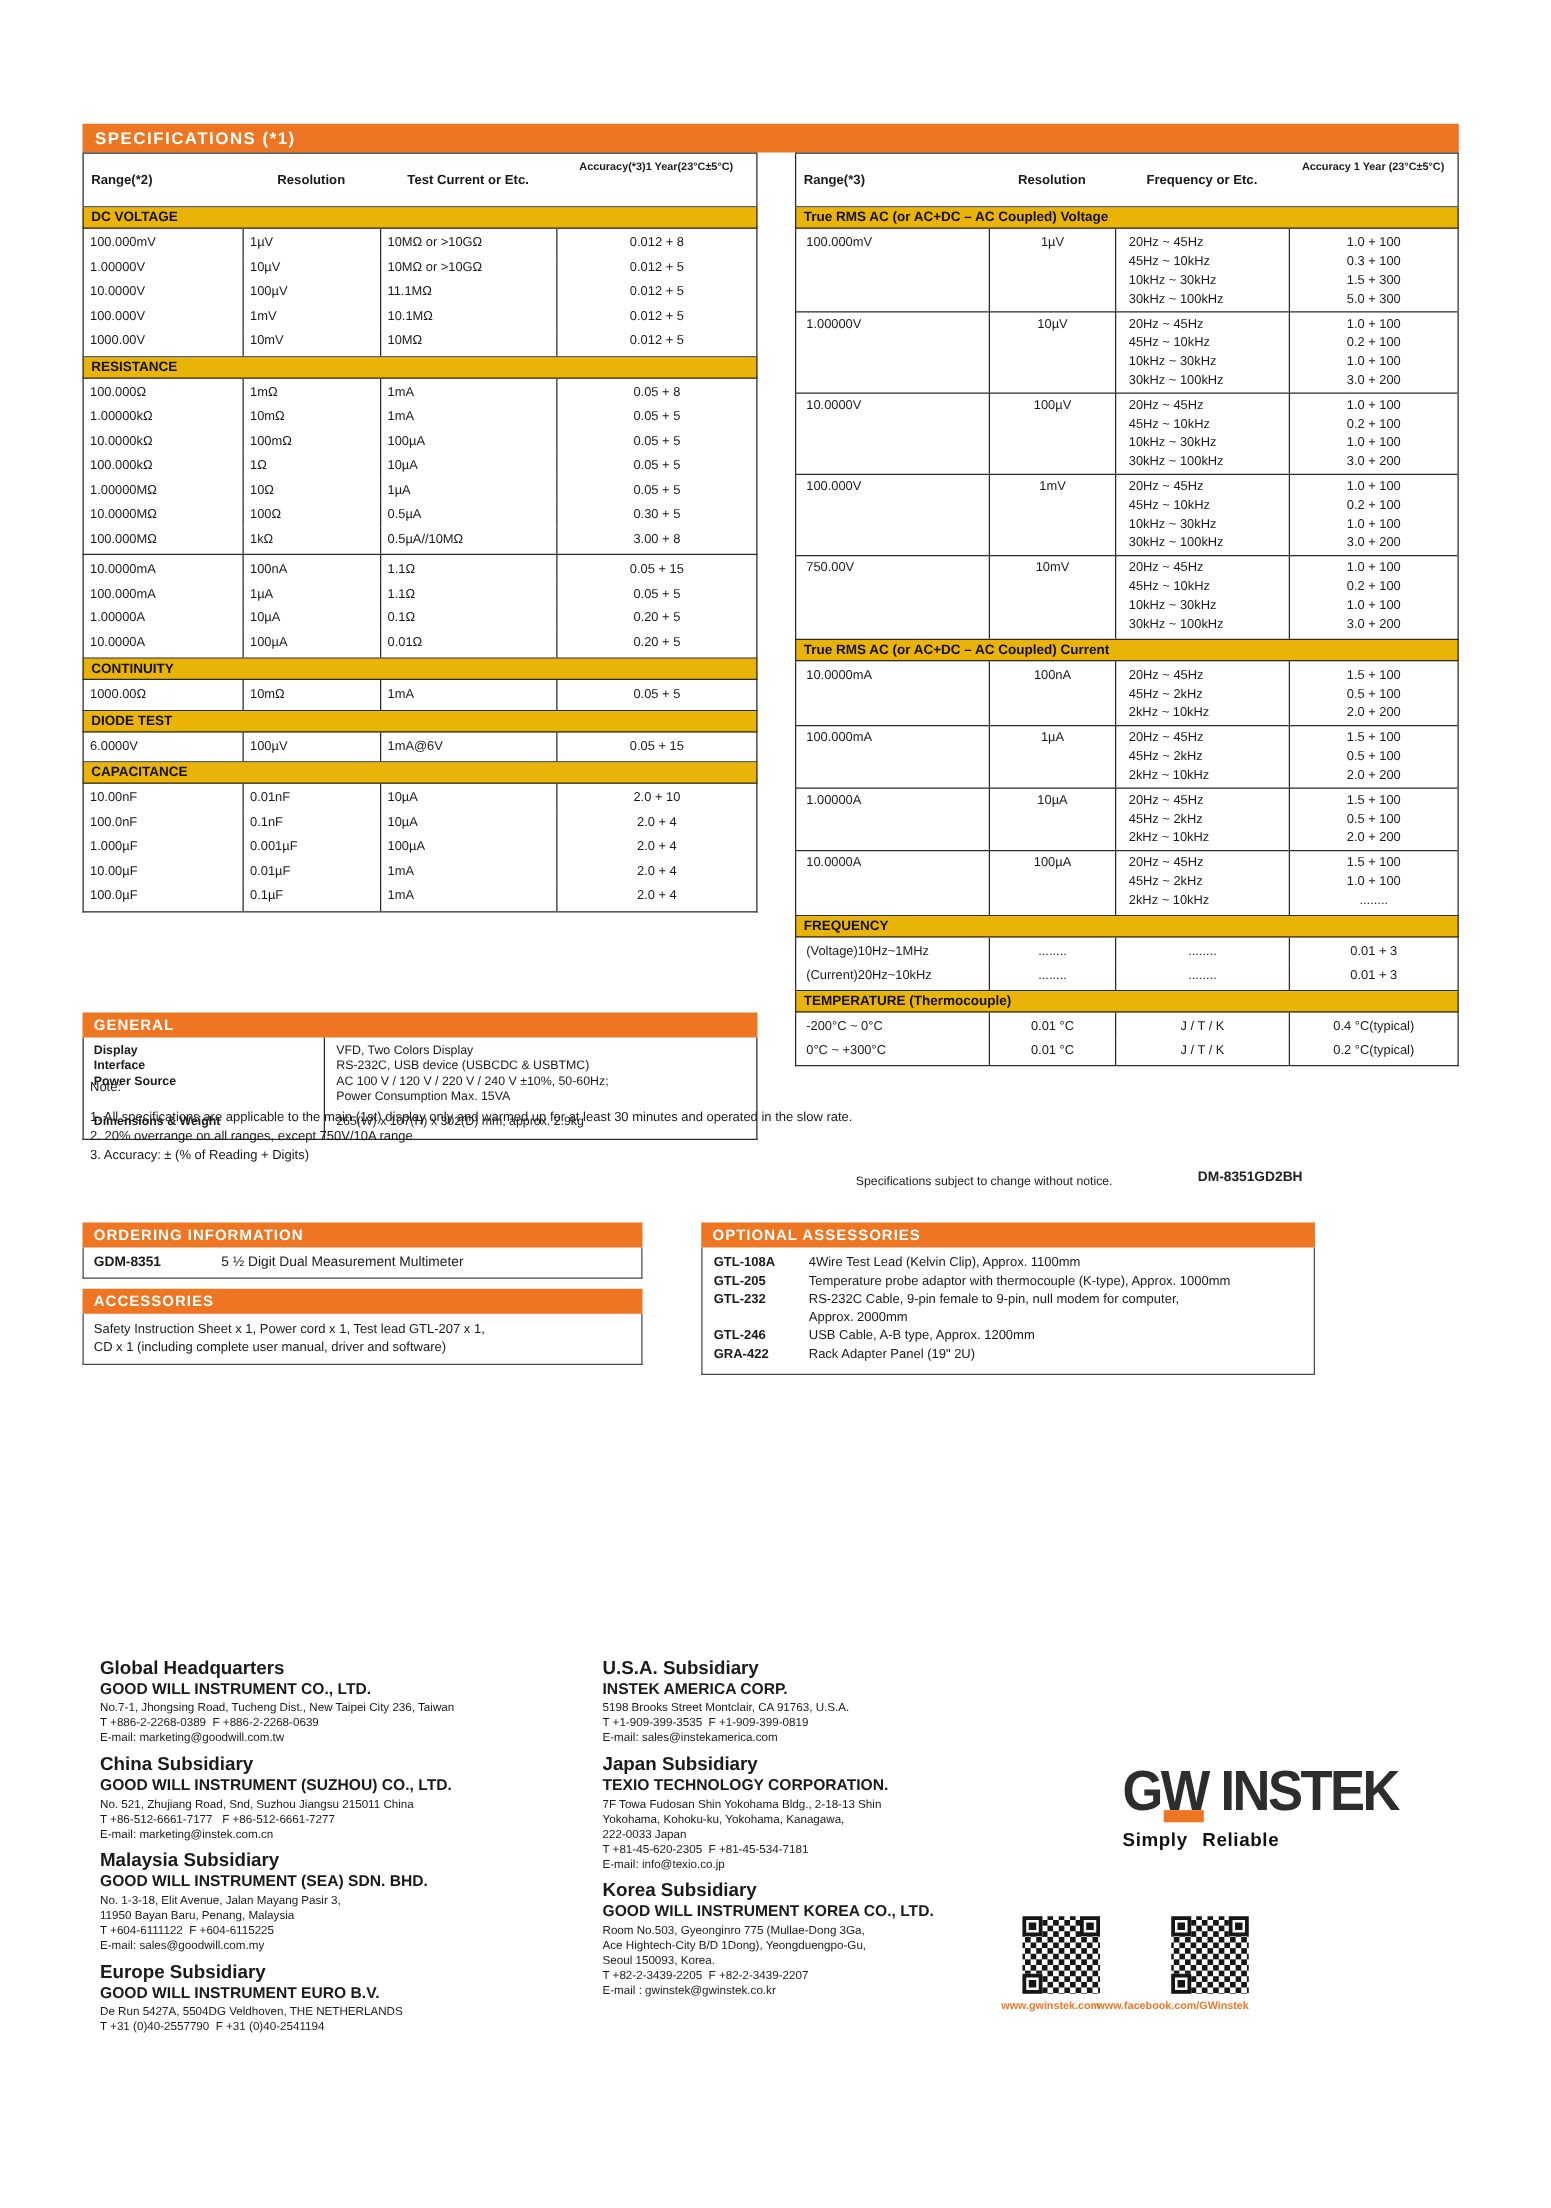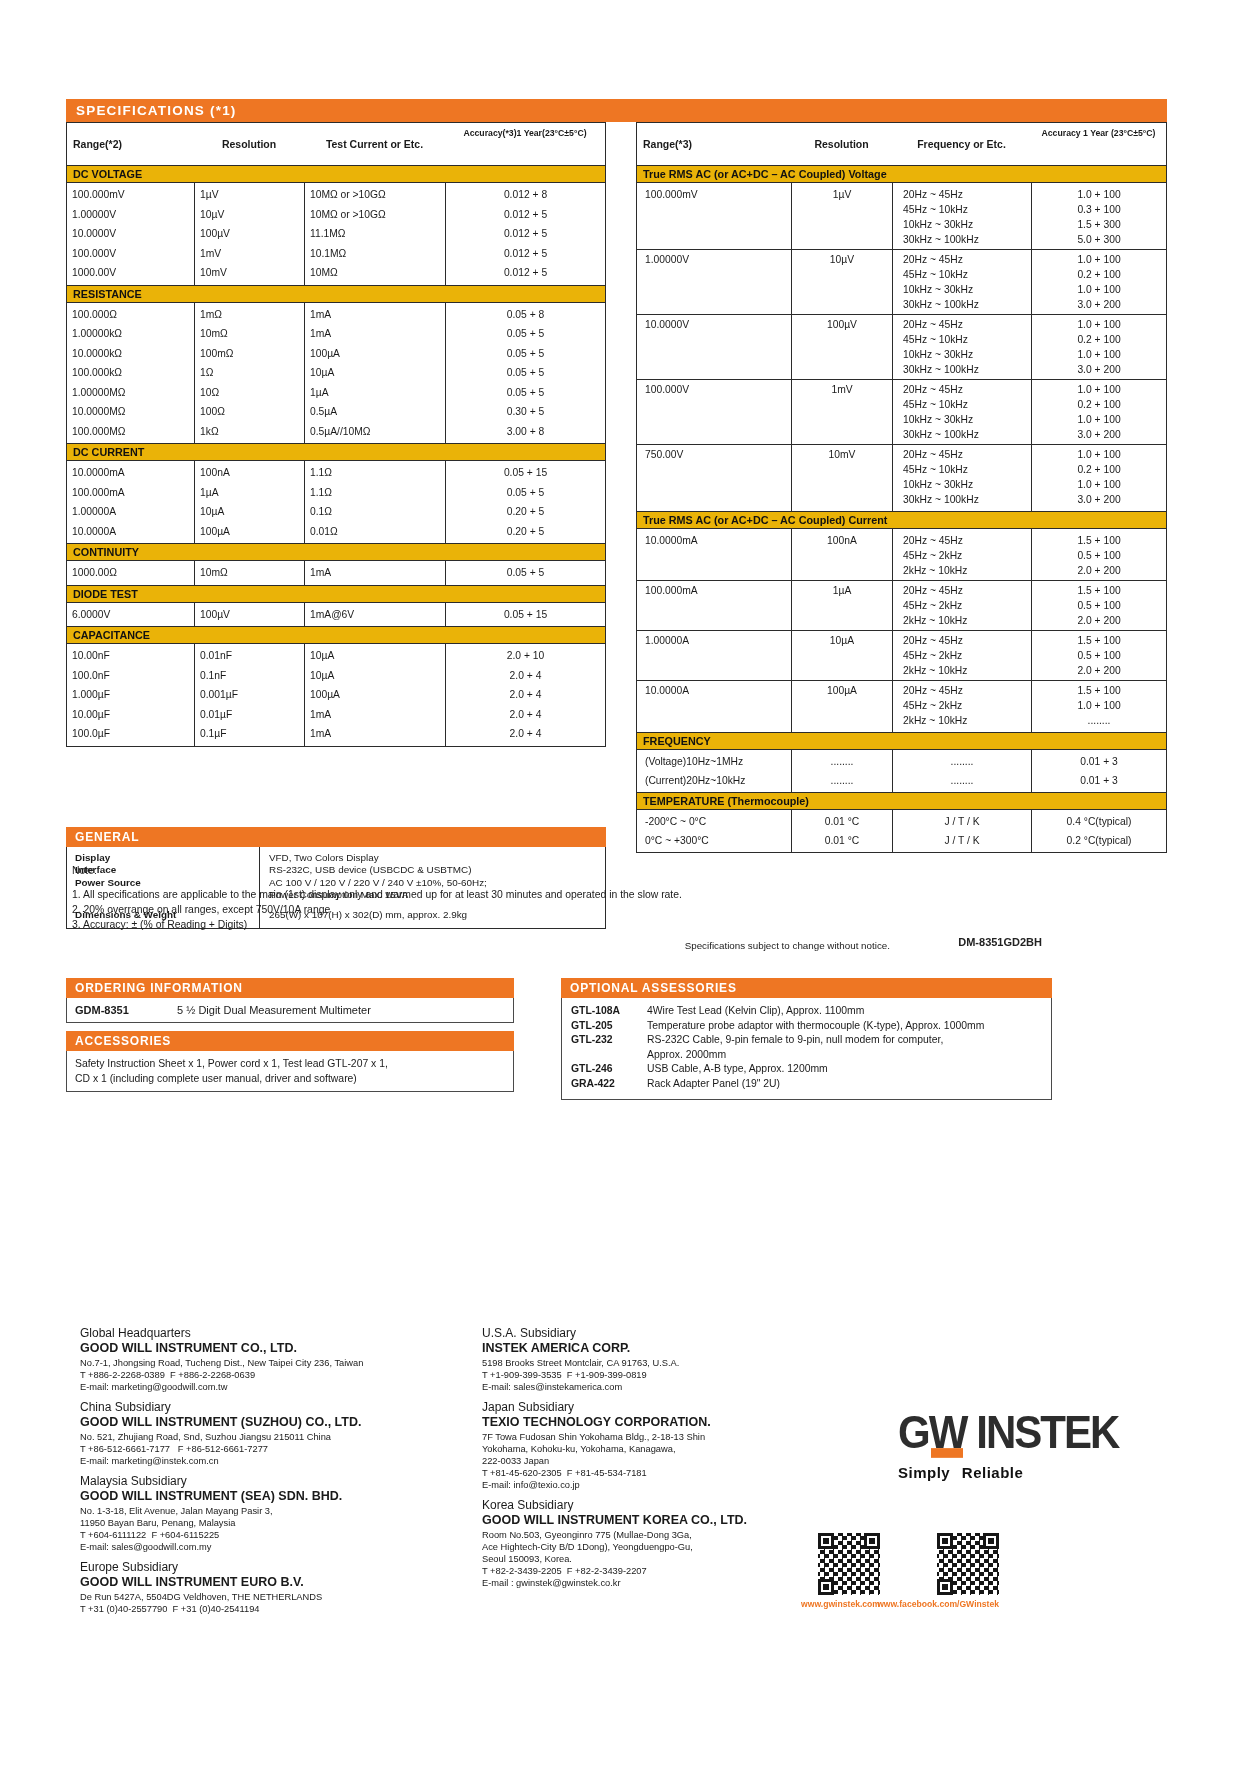--- a/index.html
+++ b/index.html
@@ -72,21 +72,21 @@
   .opt-box { border:1px solid #4a4a4a; border-top:none; padding:6px 9px 8px; }
   .mrow { display:grid; grid-template-columns:76px 1fr; }
   .mmodel { font-weight:bold; font-size:10.4px; line-height:14.5px; }
   .mdesc  { font-size:10.4px; line-height:14.5px; white-space:pre-line; }
 
   
   .fcol { position:absolute; }
   .fcol1 { left:80px;  top:1326px; width:352px; }
   .fcol2 { left:482px; top:1326px; width:345px; }
   .contact { margin-bottom:7px; }
-  .c-label { font-size:12px; margin-bottom:1px; }
+  .c-label { font-size:15px; margin-bottom:1px;font-weight:bold; }
   .c-name  { font-size:12.5px; font-weight:bold; margin-bottom:2px; }
   .c-line  { font-size:9.3px; line-height:12px; white-space:pre-wrap; }
 
   
   .brand { position:absolute; left:898px; top:1412px; width:254px; }
   .gw-logo { font-weight:bold; font-size:42px; line-height:1; color:#2d2d2d;
              letter-spacing:-2px; display:inline-block; transform:scaleY(1.08); }
   .gw-w { position:relative; margin-right:10px; display:inline-block; }
   .gw-w::after { content:""; position:absolute; left:2px; right:3px; bottom:-2px; height:9px; background:#ee7623; }
   .tagline { margin-top:10px; font-size:15px; font-weight:bold; color:#111;
@@ -189,21 +189,20 @@
                 <div class="tcell c2">0.5µA</div>
                 <div class="tcell c3">0.30 + 5</div>
               </div>
               <div class="trow">
                 <div class="tcell c0">100.000MΩ</div>
                 <div class="tcell c1">1kΩ</div>
                 <div class="tcell c2">0.5µA//10MΩ</div>
                 <div class="tcell c3">3.00 + 8</div>
               </div>
             </div>
-            <div class="tband">DC CURRENT</div>
             <div class="tbody">
               <div class="trow">
                 <div class="tcell c0">10.0000mA</div>
                 <div class="tcell c1">100nA</div>
                 <div class="tcell c2">1.1Ω</div>
                 <div class="tcell c3">0.05 + 15</div>
               </div>
               <div class="trow">
                 <div class="tcell c0">100.000mA</div>
                 <div class="tcell c1">1µA</div>

